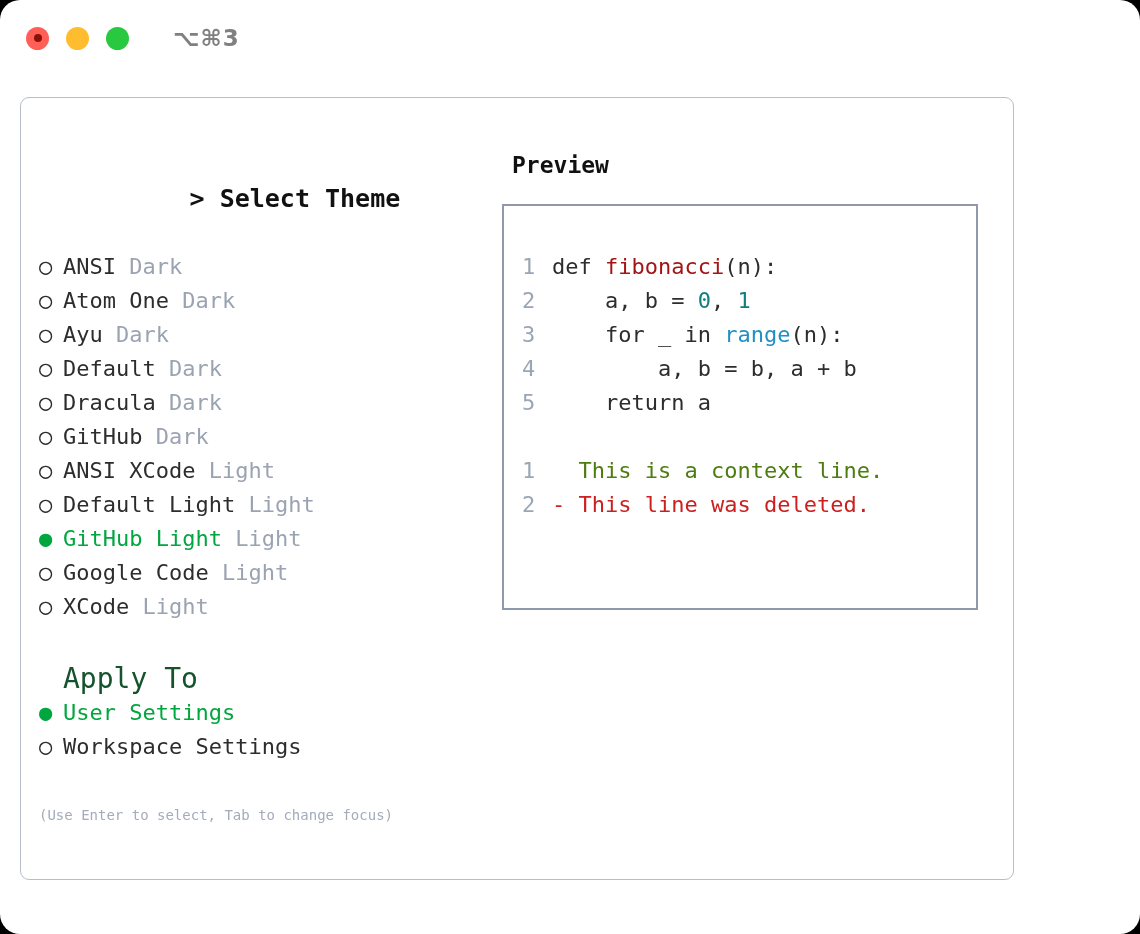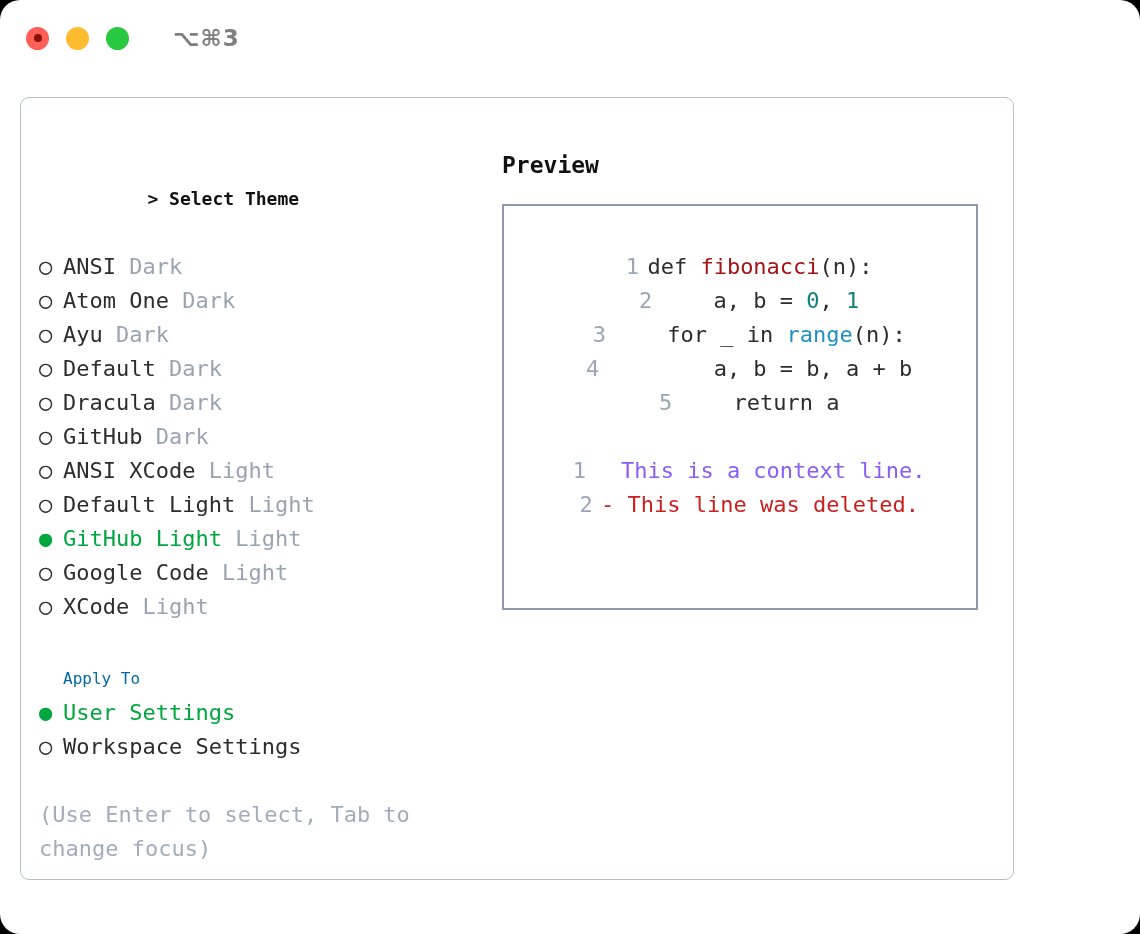--- a/index.html
+++ b/index.html
@@ -91,21 +91,21 @@
 
   
   .left-col {
     position: absolute;
     left: 18px;
     top: 50px;
     width: 450px;
   }
 
   .section-head {
-    font-size: 18px;
+    font-size: 25px;
     font-weight: bold;
     color: #111111;
     line-height: 34px;
     white-space: pre;
   }
   .section-head .caret { color: #111111; }
 
   .opt-row {
     font-size: 22px;
     line-height: 34px;
@@ -117,51 +117,52 @@
     display: inline-block;
     width: 24px;
     color: #2d2d2d;
   }
   .opt-row.selected .bullet { color: #00a63e; }
   .opt-row.selected .opt-label { color: #00a63e; }
   .opt-label { color: #2d2d2d; }
   .opt-tag { color: #9aa3b2; }
 
   .apply-head {
-    font-size: 16px;
-    line-height: 34px;
-    color: #0369a1;
+    font-size: 28px;
+    line-height: 34px;
+    color: #14532d;
     white-space: pre;
     padding-left: 24px;
   }
 
   .spacer-lg { height: 38px; }
   .spacer-md { height: 34px; }
 
   .hint {
-    font-size: 22px;
+    font-size: 14px;
     line-height: 34px;
     color: #a3acbb;
     white-space: pre-wrap;
     width: 410px;
   }
 
   
   .right-col {
     position: absolute;
     left: 481px;
     top: 50px;
     width: 490px;
   }
   .preview-title {
     font-size: 23px;
     font-weight: bold;
     color: #111111;
     line-height: 34px;
     white-space: pre;
+    margin-left: 10px;
   }
   .preview-box {
     margin-top: 22px;
     width: 476px;
     height: 406px;
     border: 2px solid #8e99ab;
     box-sizing: border-box;
     background: #ffffff;
     position: relative;
   }
@@ -169,36 +170,35 @@
     position: absolute;
     left: 18px;
     top: 44px;
     right: 8px;
   }
   .code-line {
     font-size: 22px;
     line-height: 34px;
     white-space: pre;
     color: #2d2d2d;
-    text-align: center;
   }
   .lineno {
     display: inline-block;
     width: 30px;
     color: #9aa5b5;
   }
   .blank-line { height: 34px; }
 
   .tok-def     { color: #2d2d2d; }
   .tok-func    { color: #a31515; }
   .tok-plain   { color: #2d2d2d; }
   .tok-num     { color: #0f8080; }
   .tok-builtin { color: #1f8fc4; }
 
-  .diff-ctx { color: #8b5cf6; margin-top: 6px; }
+  .diff-ctx { color: #4d7c0f; margin-top: 6px; }
   .diff-del { color: #cc2020; }
   .diff-add { color: #19c219; }
 </style>
 </head>
 <body>
 
 <div class="window">
 
   <div class="titlebar">
     <div class="lights">

